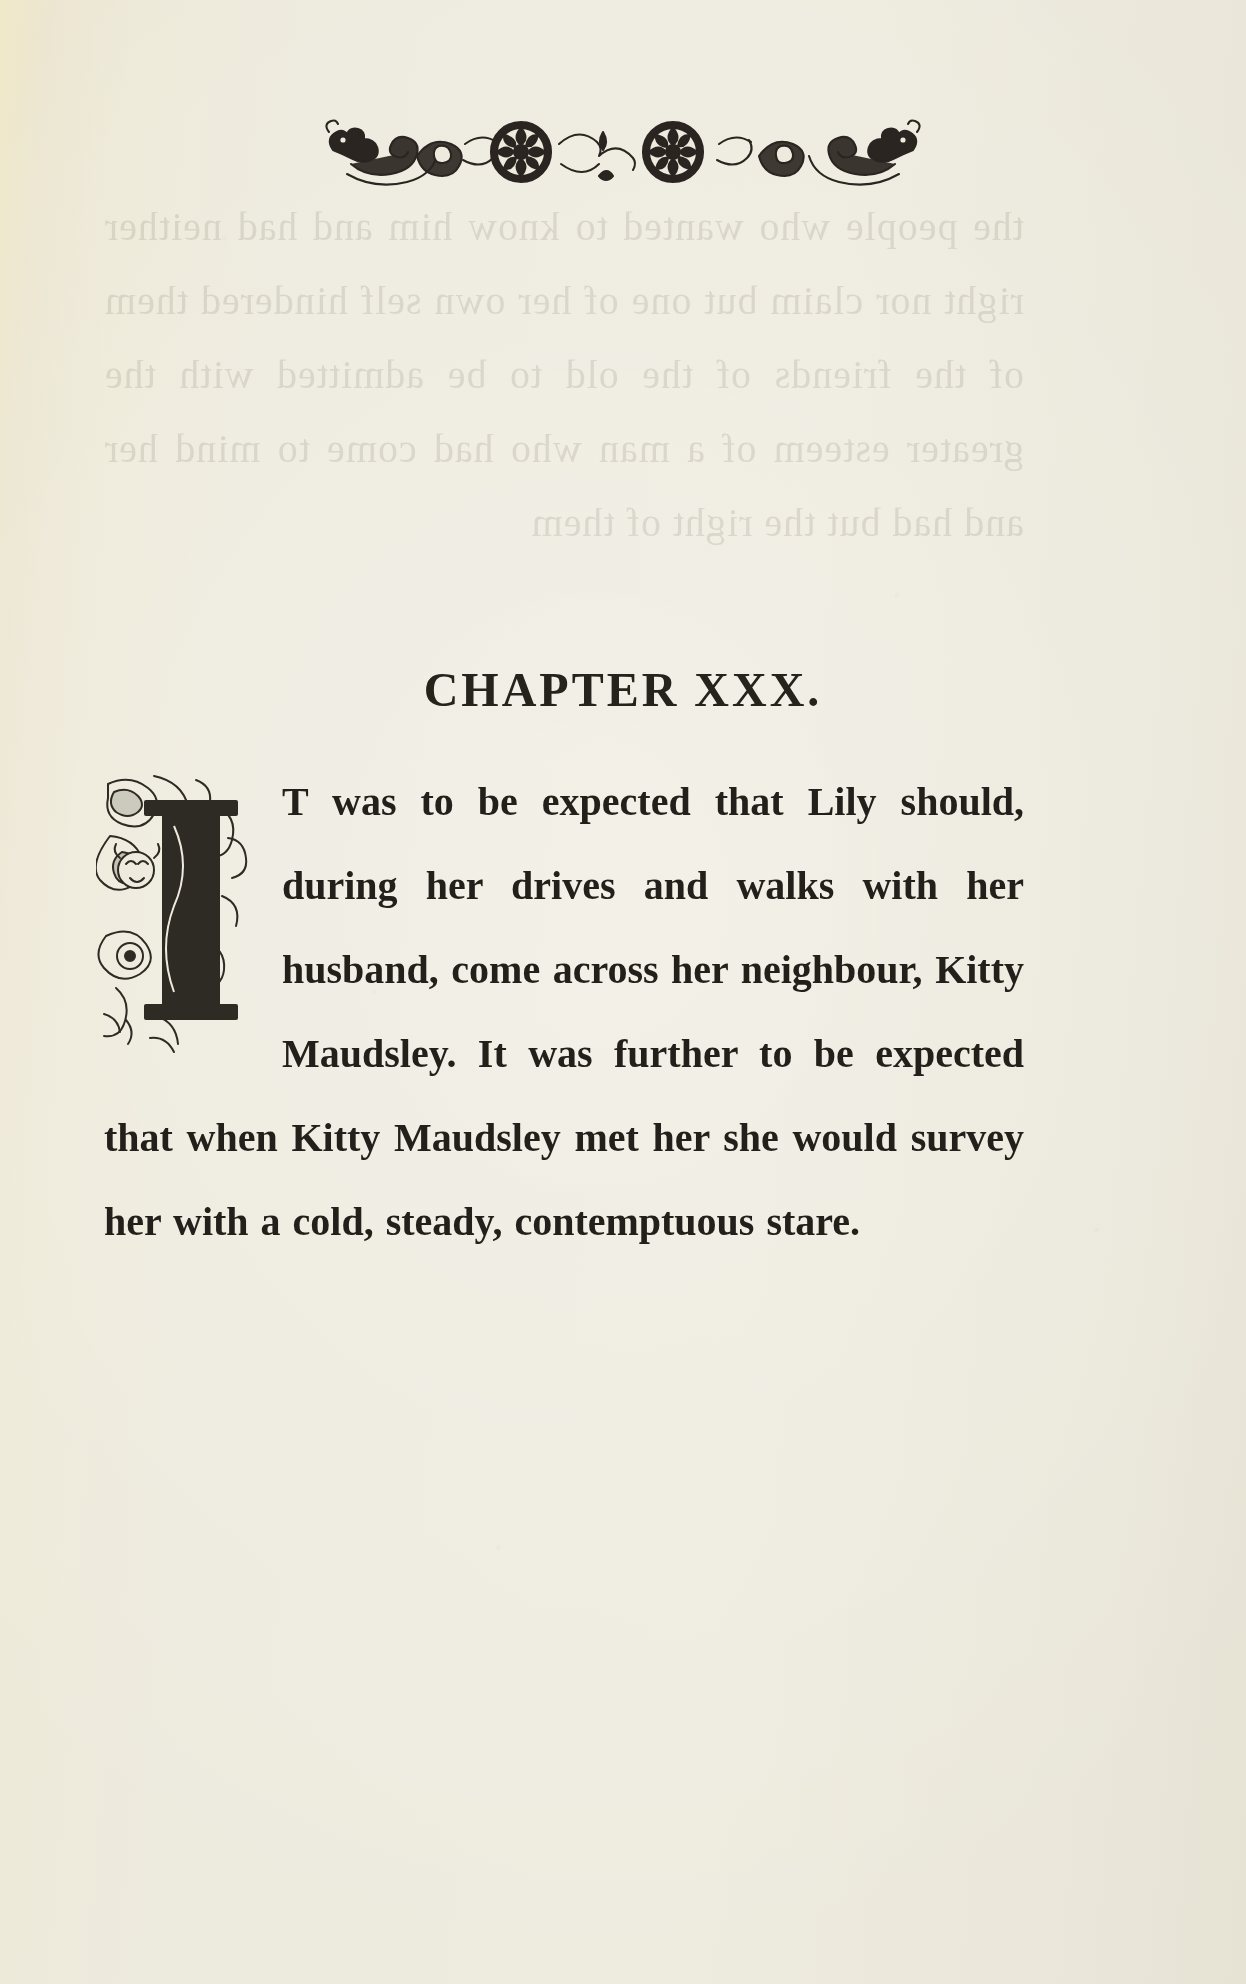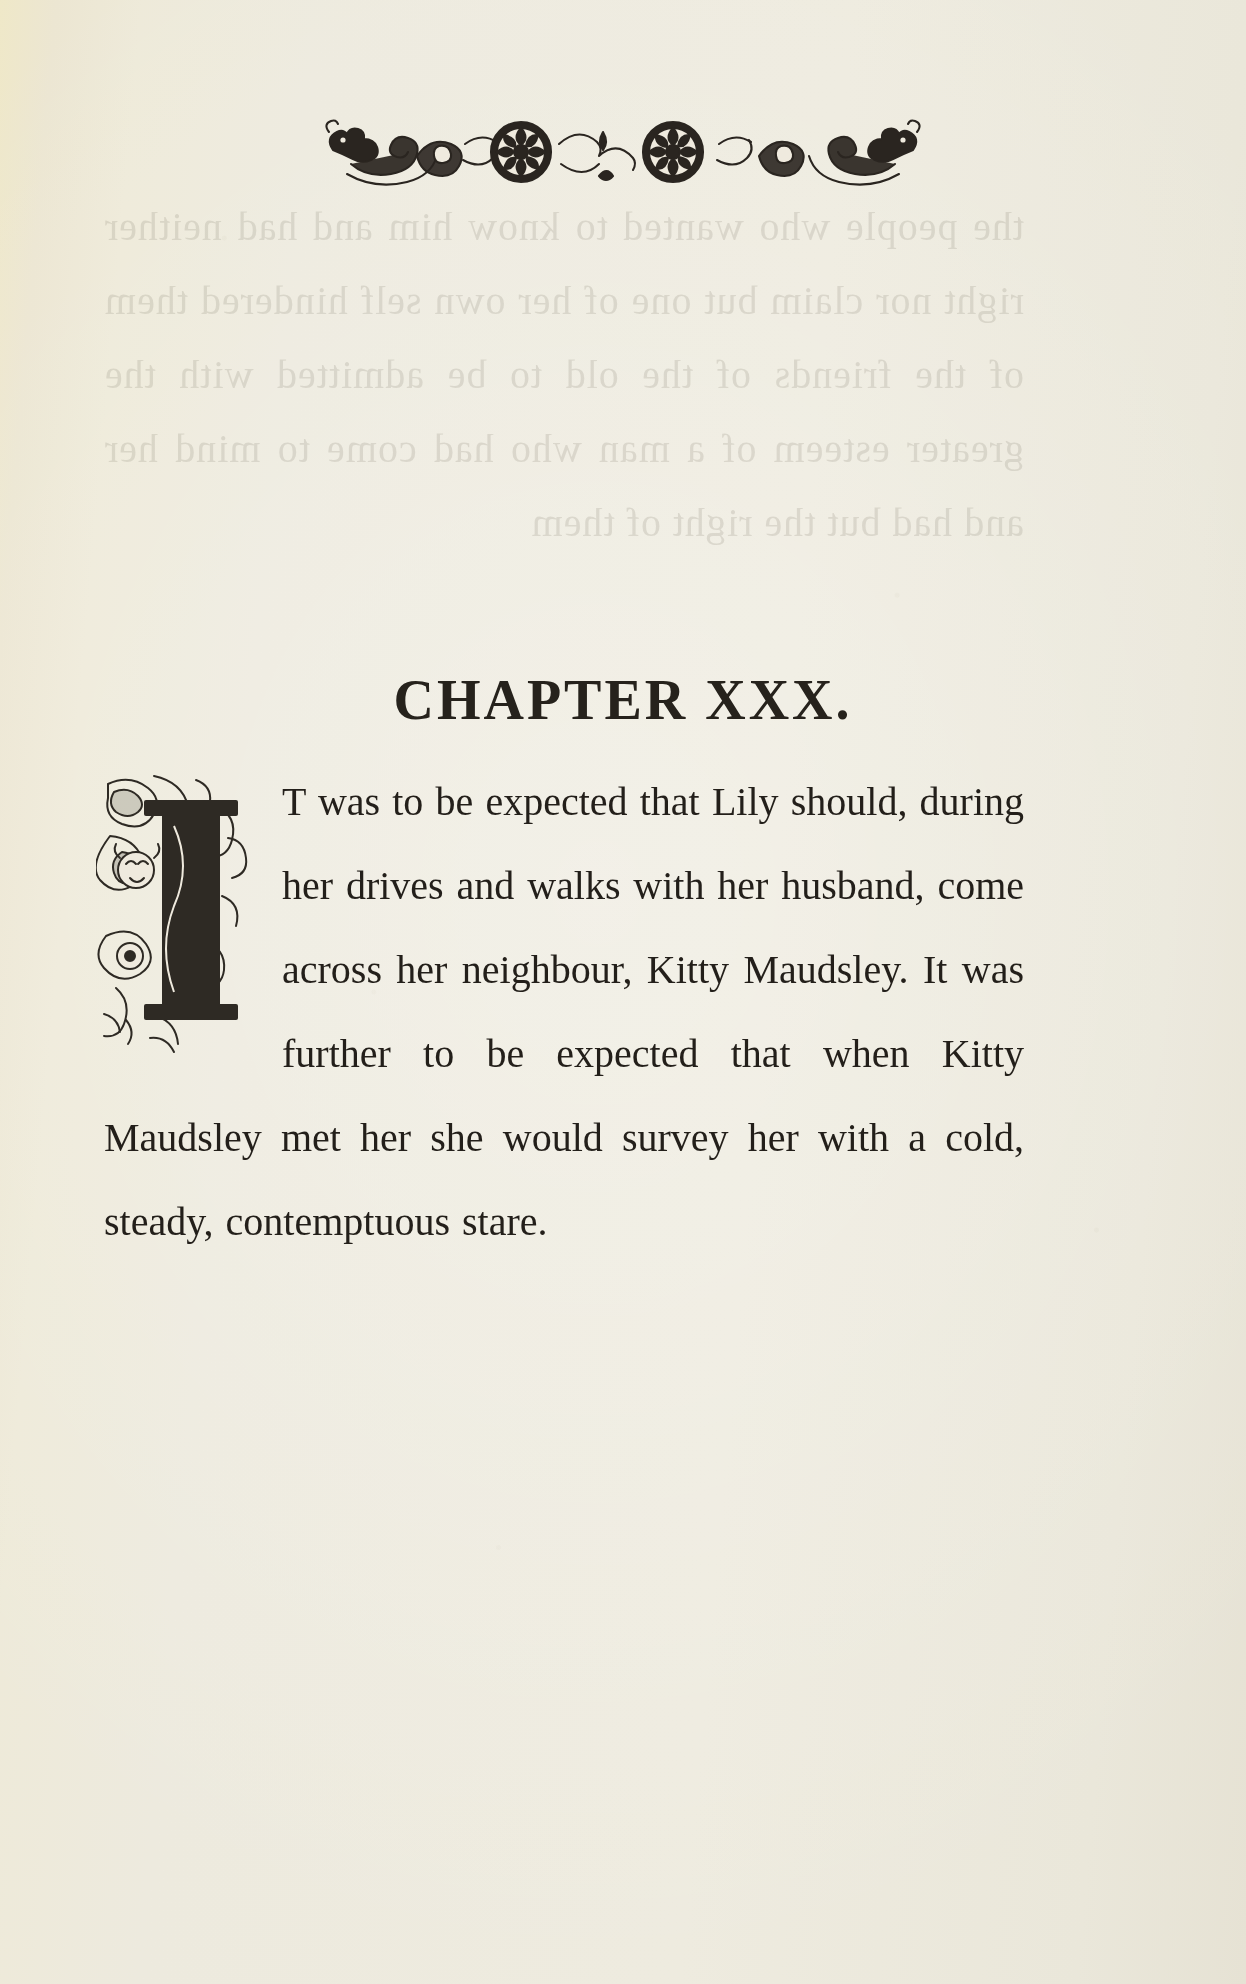--- a/index.html
+++ b/index.html
@@ -68,37 +68,38 @@
     text-align: center;
   }
   .headpiece svg { display: inline-block; }
 
   .chapter-title {
     position: absolute;
     left: 0;
     top: 630px;
     width: 100%;
     text-align: center;
-    font-size: 56px;
+    font-size: 48px;
     letter-spacing: 3px;
     color: #26221c;
     font-family: "Liberation Serif", serif;
   }
 
   
   .body-text {
     position: absolute;
     left: 104px;
     top: 760px;
     width: 920px;
     color: #231f1a;
     font-size: 40px;
     line-height: 84px;
     text-align: justify;
     text-justify: inter-word;
+    font-weight: bold;
   }
   .body-text p { margin: 0; }
   .para-indent { text-indent: 56px; }
 
   
   .dropcap {
     float: left;
     width: 168px;
     height: 300px;
     margin: 6px 18px 0 -8px;

